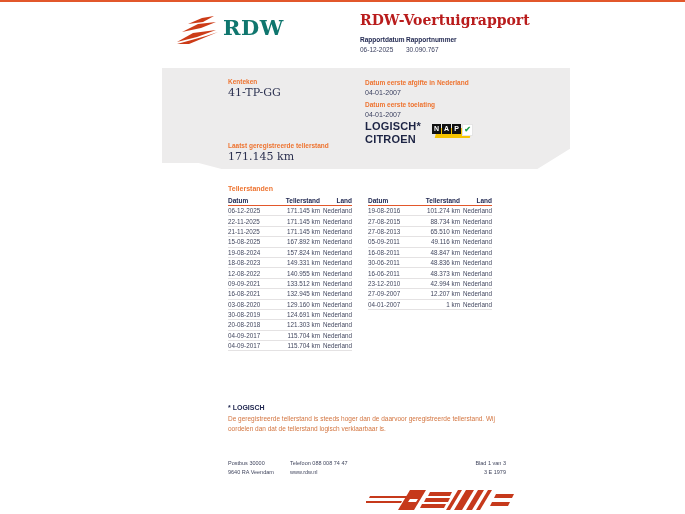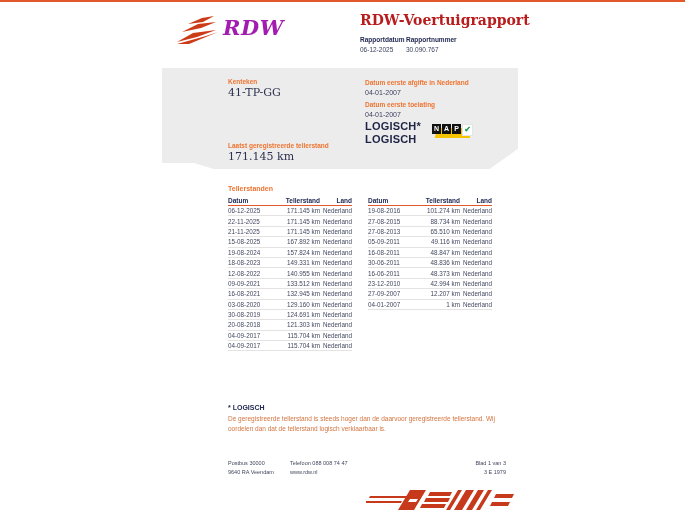--- a/index.html
+++ b/index.html
@@ -5,29 +5,29 @@
   html,body{margin:0;padding:0;}
   body{
     width:685px;height:514px;position:relative;background:#ffffff;
     font-family:"Liberation Sans",sans-serif;color:#232a52;overflow:hidden;
   }
   .abs{position:absolute;}
   
   .top-line{left:0;top:0;width:685px;height:2px;background:#e2572b;}
   
   .logo-mark{left:176px;top:16px;width:42px;height:30px;}
-  .logo-text{left:223px;top:15px;font-family:"DejaVu Serif",serif;font-weight:bold;font-size:21px;color:#a21caf;letter-spacing:0.5px;font-style:italic;}
+  .logo-text{left:223px;top:15px;font-family:"DejaVu Serif",serif;font-weight:bold;font-size:21px;color:#0f766e;letter-spacing:0.5px;}
   .report-title{left:360px;top:12px;font-family:"DejaVu Serif",serif;font-weight:bold;font-size:14px;color:#b91c1c;}
   .meta-label{font-size:6.5px;font-weight:bold;color:#232a52;}
   .meta-value{font-size:6.5px;color:#3c4160;margin-top:2.5px;}
   .meta-datum{left:360px;top:36px;}
   .meta-nummer{left:406px;top:36px;}
   
   .card{
-    left:162px;top:68px;width:356px;height:101px;background:#edecec;
+    left:162px;top:68px;width:408px;height:101px;background:#edecec;
     clip-path:polygon(0 0,100% 0,100% 80%,92% 100%,14.6% 100%,9% 94%,0 94%);
   }
   .fld-label{font-size:6.5px;font-weight:bold;color:#ee7431;}
   .fld-value{font-family:"DejaVu Serif",serif;font-size:11px;color:#2c3150;margin-top:2px;line-height:12px;}
   .fld-value-sm{font-size:7px;color:#3c4160;margin-top:2.5px;}
   .card-kenteken{left:66px;top:10px;}
   .card-merk{left:66px;top:33px;width:145px;}
   .card-teller{left:66px;top:74px;}
   .card-afgifte{left:203px;top:11px;width:130px;}
   .card-toelating{left:203px;top:33px;}
@@ -97,21 +97,21 @@
   <div class="abs card-afgifte">
     <div class="fld-label">Datum eerste afgifte in Nederland</div>
     <div class="fld-value-sm">04-01-2007</div>
   </div>
   <div class="abs card-toelating">
     <div class="fld-label">Datum eerste toelating</div>
     <div class="fld-value-sm">04-01-2007</div>
   </div>
   <div class="abs card-oordeel">
     <div>LOGISCH*</div>
-    <div>LOGISCH</div>
+    <div>CITROEN</div>
   </div>
   <div class="abs nap">
     <div class="nap-shadow"></div>
     <div class="nap-tile" style="left:0;">N</div>
     <div class="nap-tile" style="left:10px;">A</div>
     <div class="nap-tile" style="left:20px;">P</div>
     <div class="nap-tile check" style="left:30px;">✔</div>
   </div>
 </div>
 

